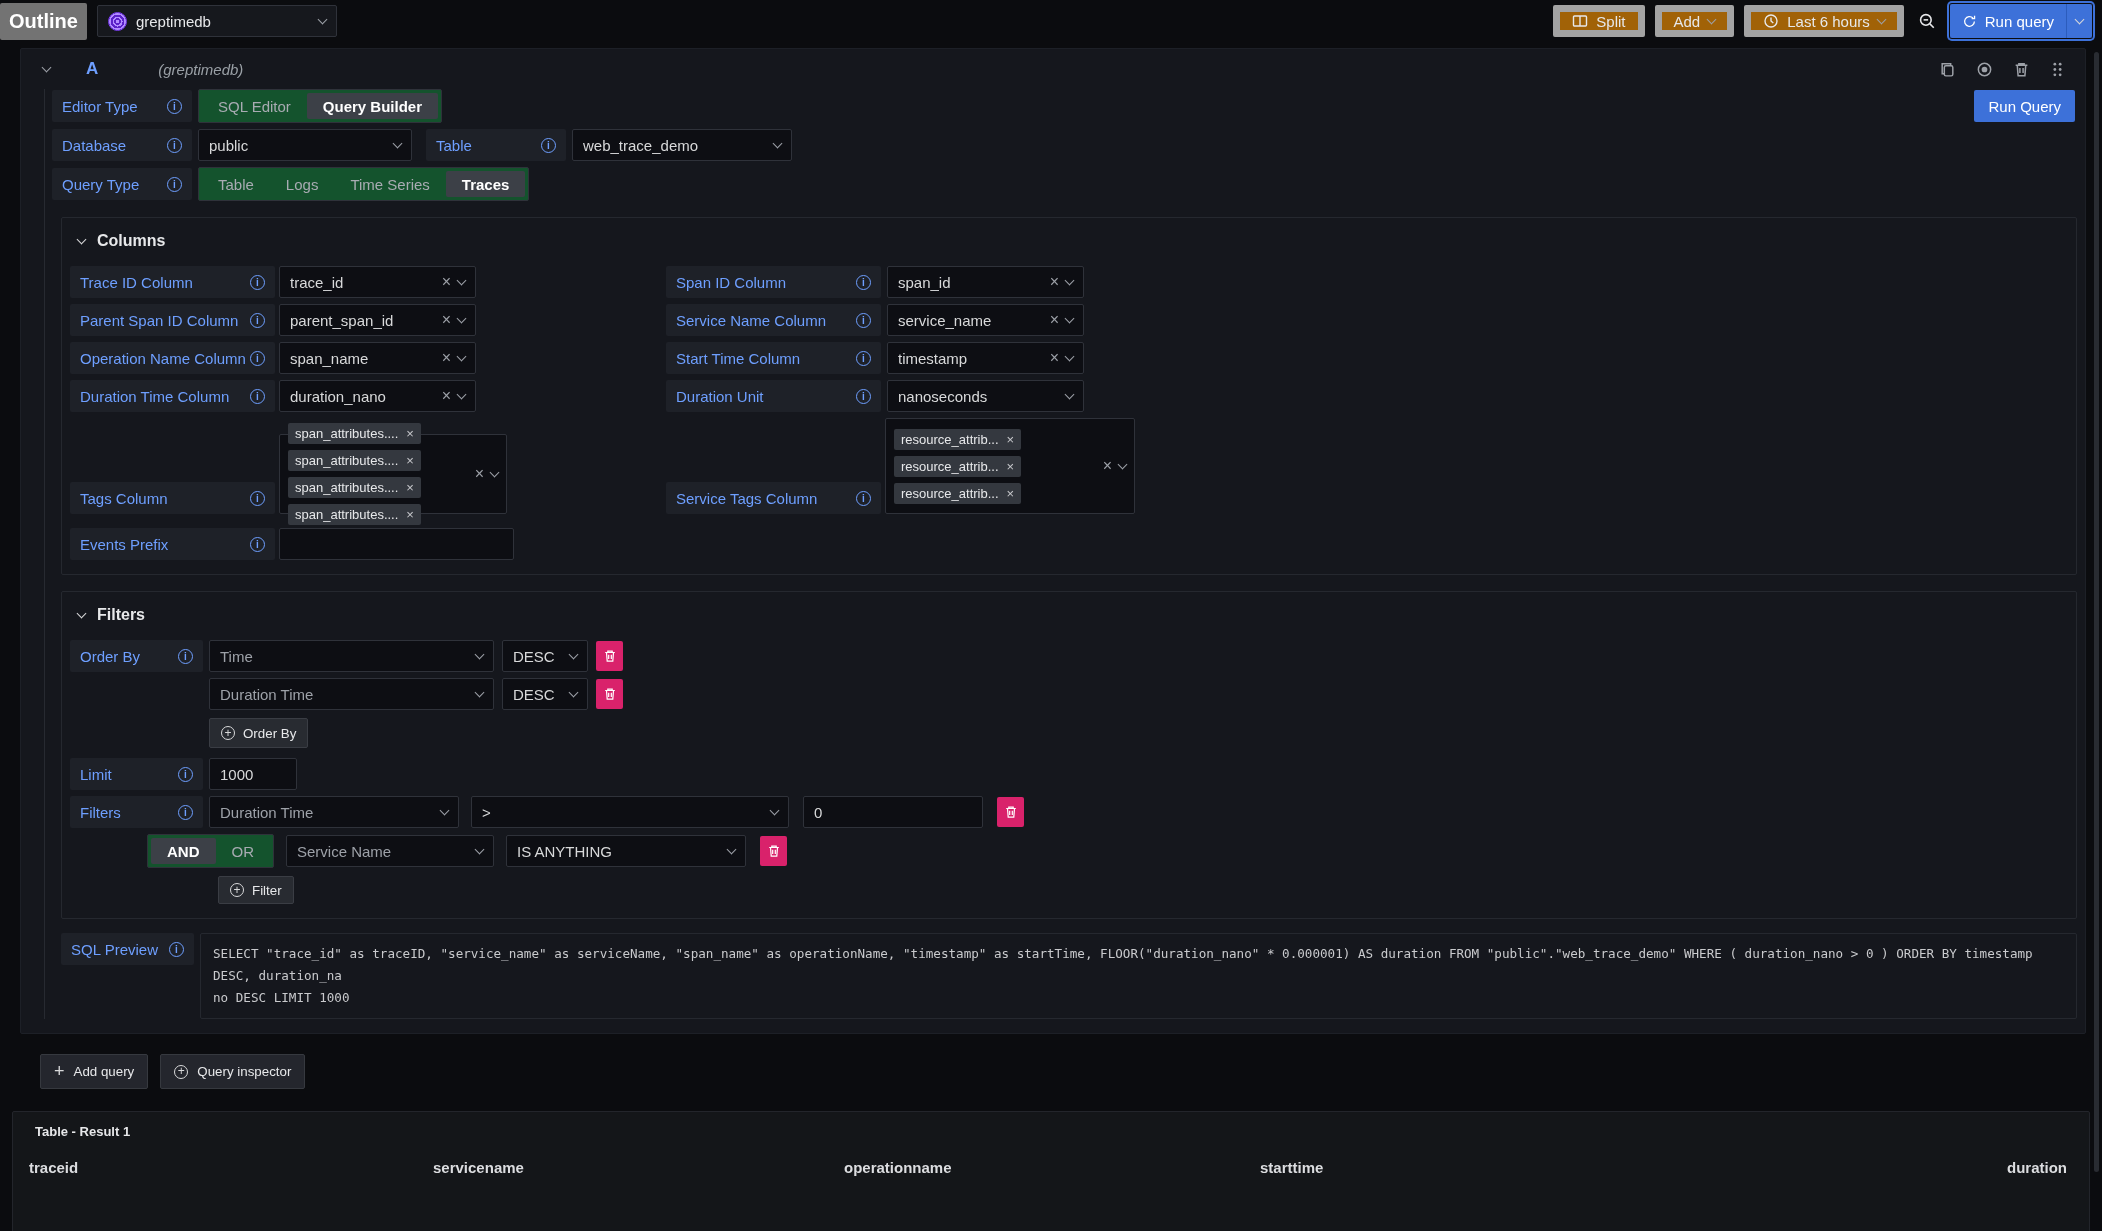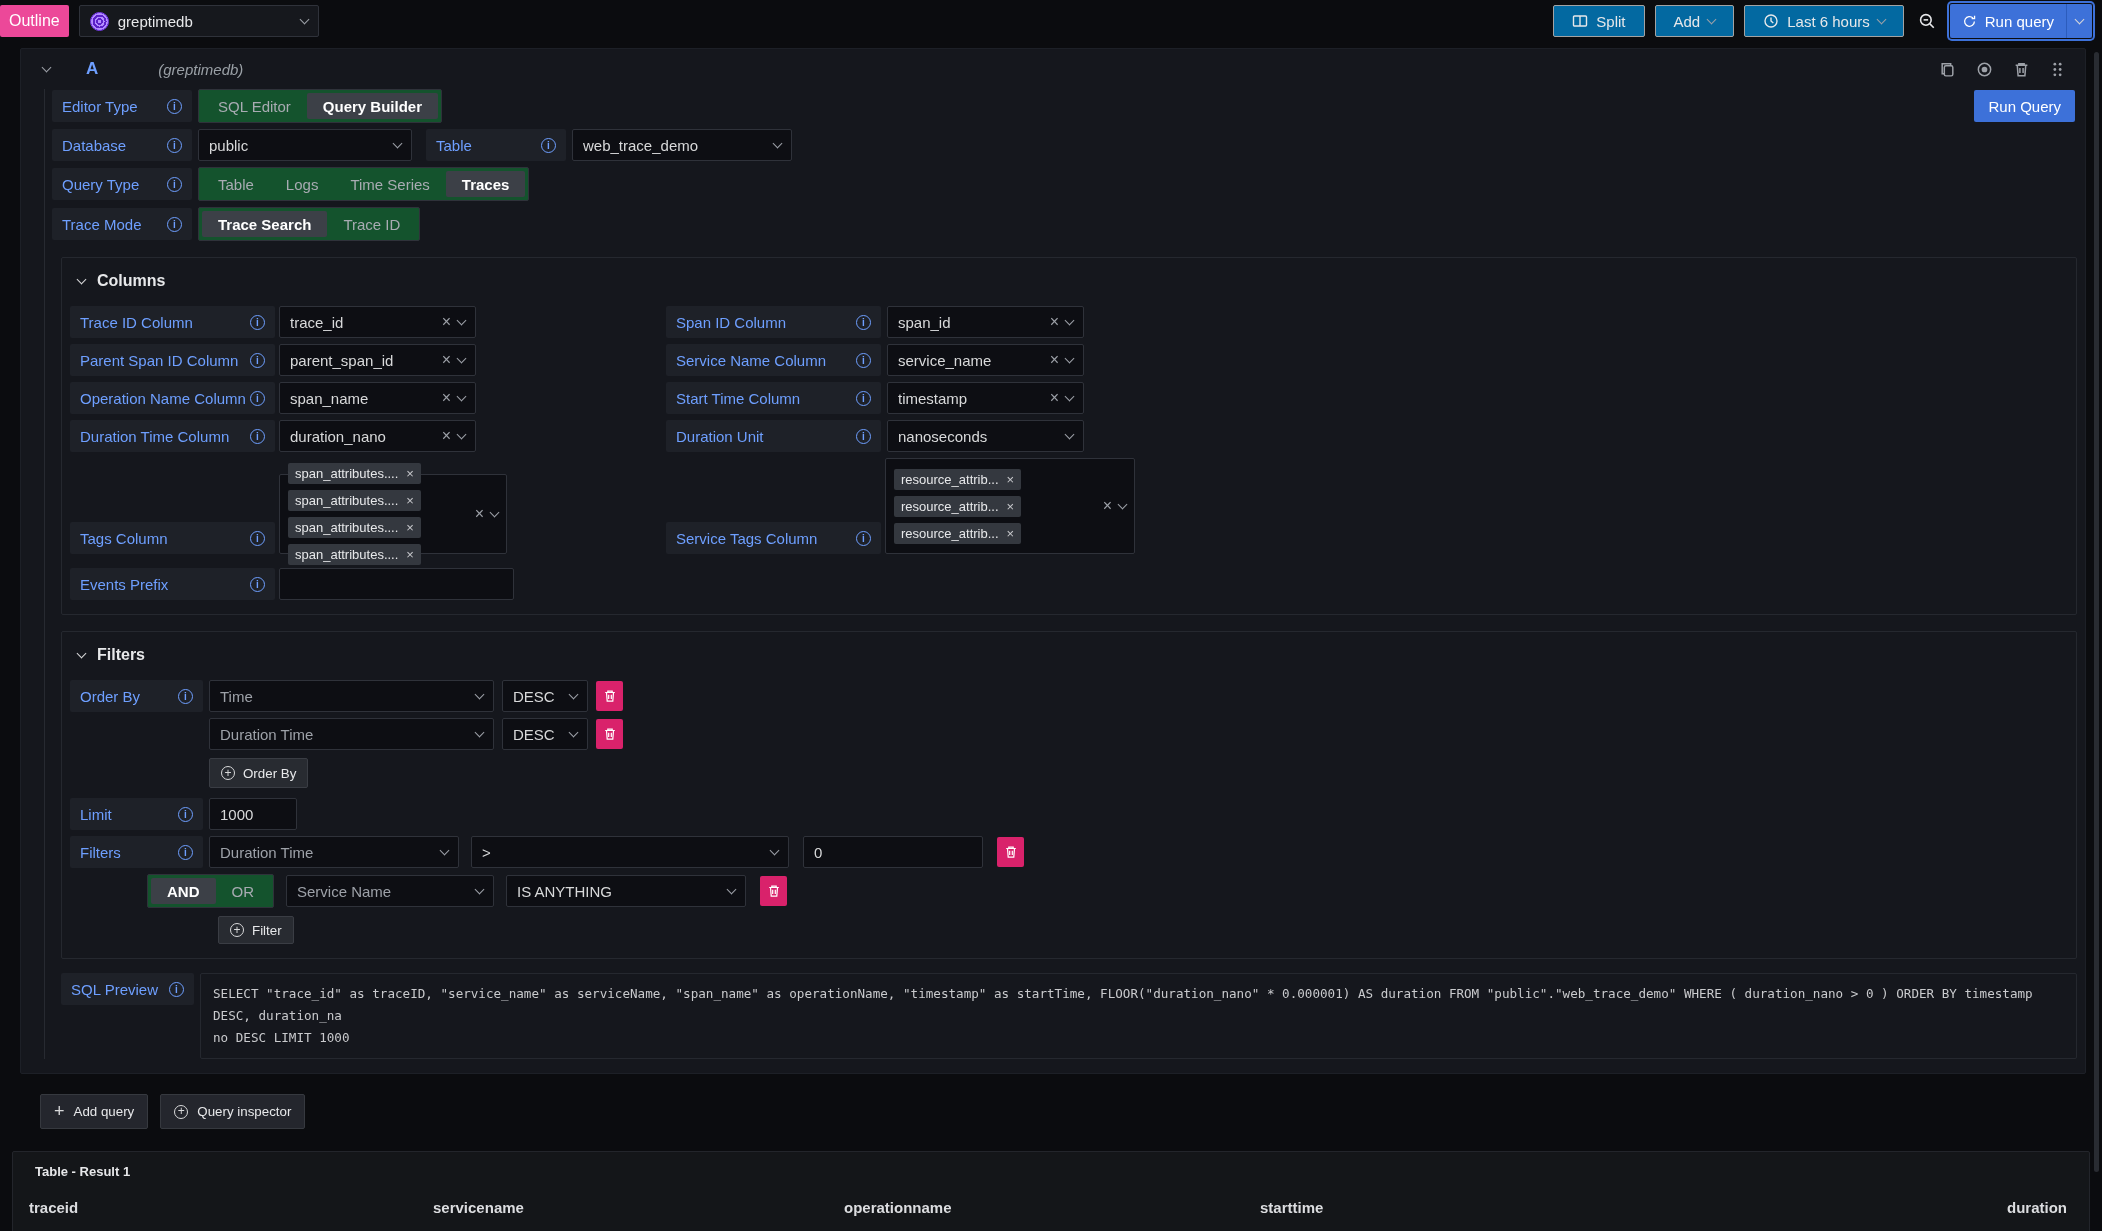--- a/index.html
+++ b/index.html
@@ -5,30 +5,30 @@
   * { box-sizing: border-box; margin: 0; padding: 0; }
   html,body { width:2102px; height:1231px; overflow:hidden; }
   body {
     background:#0b0c0f;
     font-family:"Liberation Sans", sans-serif;
     font-size:15px; color:#d8d9da;
     position:relative;
   }
   
   .topbar { height:42px; display:flex; align-items:center; padding:0 10px 0 0; background:#0b0c0f; }
-  .outline-box { background:#ec4899; color:#fff; font-weight:400; font-size:16px; padding:7px 9px; border-radius:2px; }
+  .outline-box { background:#737373; color:#fff; font-weight:700; font-size:20px; padding:7px 9px; border-radius:2px; }
   .ds-picker { margin-left:10px; width:240px; height:32px; background:#16181d; border:1px solid #2f323a;
     border-radius:2px; display:flex; align-items:center; padding:0 10px; gap:9px; }
   .ds-logo { width:19px; height:19px; border-radius:50%; flex:0 0 auto;
     background: repeating-radial-gradient(circle at 50% 50%, #b38cff 0 1.5px, #5b21c8 1.5px 3.5px);
     border:1px solid #7b3ff2; }
   .ds-name { flex:1; color:#e7e8ea; }
   .tb-right { margin-left:auto; display:flex; align-items:center; gap:10px; }
-  .tb-btn { height:32px; background:#0369a1; border:1px solid #a3a3a3; border-radius:2px;
-    color:#e7e8ea; display:flex; align-items:center; gap:8px; padding:0 18px; font-size:15px; }
+  .tb-btn { height:32px; background:#a16207; border:7px solid #a3a3a3; border-radius:2px;
+    color:#e7e8ea; display:flex; align-items:center; gap:8px; padding:0 12px; font-size:15px; }
   .icon-only { border:none; background:transparent; padding:0 4px; }
   .runq { display:flex; align-items:stretch; height:34px; border-radius:2px;
     box-shadow:0 0 0 1px #0b0c0f, 0 0 0 3px #3d71d9; }
   .runq-main { background:#3d71d9; color:#fff; display:flex; align-items:center; gap:8px;
     padding:0 12px; border-radius:2px 0 0 2px; font-weight:500; }
   .runq-chev { background:#3d71d9; border-left:1px solid #2c5cbc; width:26px; display:flex;
     align-items:center; justify-content:center; border-radius:0 2px 2px 0; }
   
   .chev { display:inline-block; width:7px; height:7px; border-right:1.6px solid #9da1a8;
     border-bottom:1.6px solid #9da1a8; transform:rotate(45deg); margin-top:-4px; flex:0 0 auto; }
@@ -226,30 +226,20 @@
         <span class="info"></span>
       </div>
       <div class="radio-group">
         <div class="seg">Table</div>
         <div class="seg">Logs</div>
         <div class="seg">Time Series</div>
         <div class="seg sel">Traces</div>
       </div>
     </div>
 
-    <div class="row">
-      <div class="flabel w140">
-        <span>Trace Mode</span>
-        <span class="info"></span>
-      </div>
-      <div class="radio-group">
-        <div class="seg sel">Trace Search</div>
-        <div class="seg">Trace ID</div>
-      </div>
-    </div>
 
     <div class="section">
       <div class="sec-head">
         <span class="chev white"></span>
         <span>Columns</span>
       </div>
 
       <div class="row">
         <div class="flabel w205">
           <span>Trace ID Column</span>

